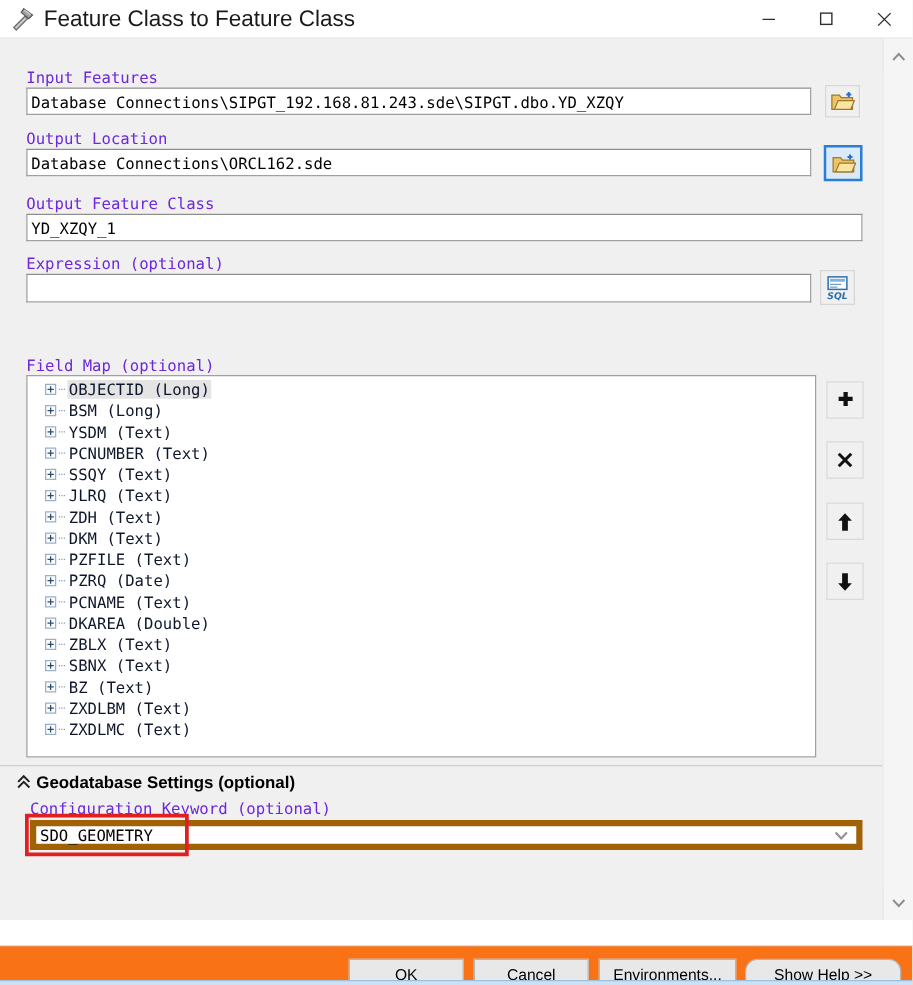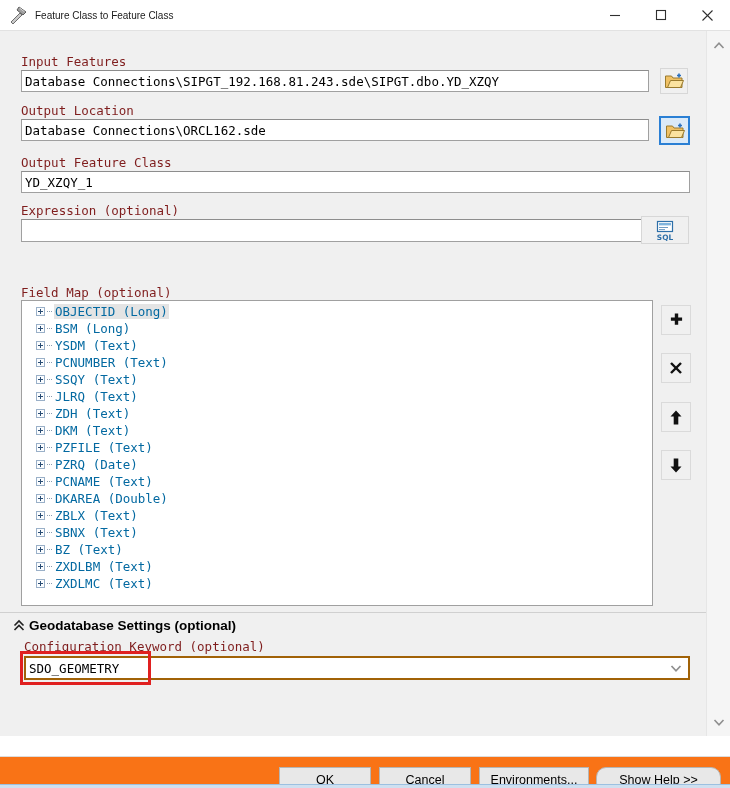--- a/index.html
+++ b/index.html
@@ -24,21 +24,21 @@
     display: flex;
     align-items: center;
   }
   .title-icon {
     width: 22px; height: 22px;
     margin-left: 7px; margin-right: 6px;
     position: relative;
     flex: none;
   }
   .title-text {
-    font-size: 10px;
+    font-size: 18px;
     color: #1a1a1a;
     font-family: "Liberation Sans", sans-serif;
     white-space: nowrap;
   }
   .win-controls {
     position: absolute;
     right: 0; top: 0;
     height: 30px;
     display: flex;
   }
@@ -69,21 +69,21 @@
     left: 0; top: 0;
     width: 706px; height: 705px;
     background: #f0f0f0;
     overflow: hidden;
   }
 
   .lbl {
     position: absolute;
     font-family: "DejaVu Sans Mono", monospace;
     font-size: 12.5px;
-    color: #7f1d1d;
+    color: #6d28d9;
     letter-spacing: 0px;
     white-space: nowrap;
   }
 
   .tbox {
     position: absolute;
     background: #ffffff;
     border: 1px solid #a0a0a0;
     border-top-color: #8d8d8d;
     box-sizing: border-box;
@@ -120,21 +120,21 @@
     overflow: hidden;
     padding-top: 2px;
   }
   .list-row {
     height: 17px;
     display: flex;
     align-items: center;
     padding-left: 14px;
     font-family: "DejaVu Sans Mono", monospace;
     font-size: 12.5px;
-    color: #0369a1;
+    color: #0f172a;
     white-space: nowrap;
     position: relative;
   }
   .list-row.sel .row-label {
     background: #e4e4e4;
   }
   .expander {
     width: 9px; height: 9px;
     border: 1px solid #9ab0c8;
     background: #fbfdff;
@@ -193,21 +193,21 @@
   .sep-line {
     position: absolute;
     background: #d0d0d0;
     height: 1px;
   }
 
   
   .combo {
     position: absolute;
     background: #ffffff;
-    border: 2px solid #a16207;
+    border: 5px solid #a16207;
     box-sizing: border-box;
     display: flex;
     align-items: center;
   }
   .combo-text {
     font-family: "DejaVu Sans Mono", monospace;
     font-size: 12.5px;
     color: #000;
     padding-left: 3px;
     flex: 1;
@@ -348,21 +348,21 @@
         <path d="M3.5 15.5 L6.5 8.5 L19.5 8.5 L16.5 15.5 Z" fill="#fbe3a0" stroke="#9a7b2e" stroke-width="1"></path>
         <path d="M15 1.5 L15 5.5 M13 3.5 L17 3.5" stroke="#2a6fbd" stroke-width="1.6"></path>
       </svg>
     </div>
 
     <div class="lbl" style="left:21px; top:124px;">Output Feature Class</div>
     <div class="tbox" style="left:21px; top:140px; width:669px; height:22px;">YD_XZQY_1</div>
 
     <div class="lbl" style="left:21px; top:172px;">Expression (optional)</div>
     <div class="tbox" style="left:21px; top:188px; width:628px; height:23px;"></div>
-    <div class="iconbtn" style="left:641px; top:185px; width:48px; height:28px;">
+    <div class="iconbtn" style="left:656px; top:185px; width:28px; height:28px;font-style:italic;">
       <svg width="20" height="21" viewBox="0 0 20 21">
         <rect x="2.5" y="1.5" width="15" height="10" fill="#ffffff" stroke="#2e6fa8" stroke-width="1.2"></rect>
         <rect x="4" y="3" width="12" height="2.4" fill="#7fb4dd"></rect>
         <line x1="4" y1="7.5" x2="13" y2="7.5" stroke="#6f9cc4" stroke-width="1"></line>
         <line x1="4" y1="9.6" x2="10" y2="9.6" stroke="#6f9cc4" stroke-width="1"></line>
         <text x="10" y="19.5" font-family="DejaVu Sans, sans-serif" font-size="7.4" font-weight="bold" fill="#2e6fa8" text-anchor="middle">SQL</text>
       </svg>
     </div>
 
     <div class="lbl" style="left:21px; top:254px;">Field Map (optional)</div>

